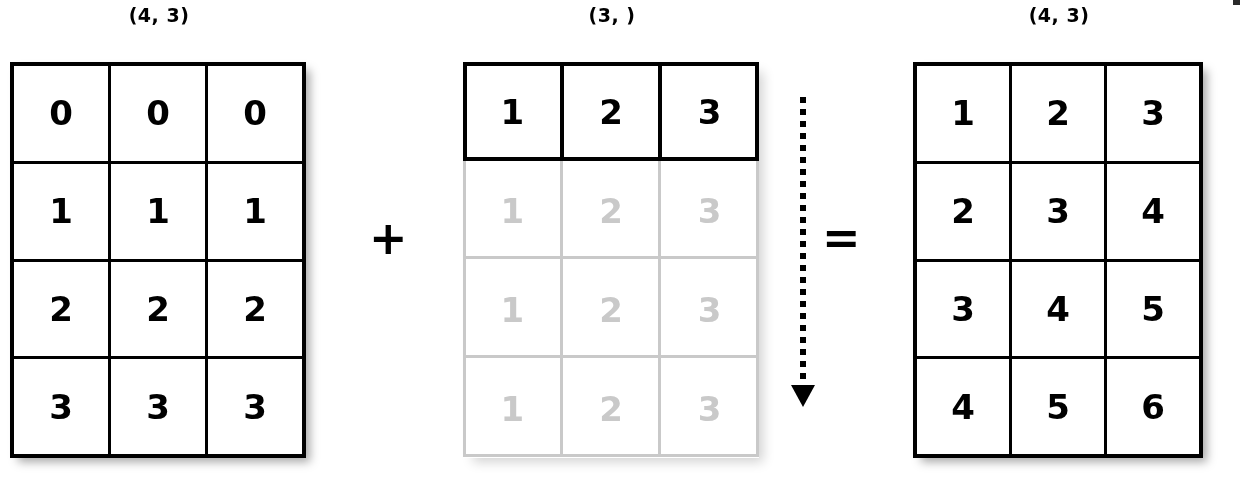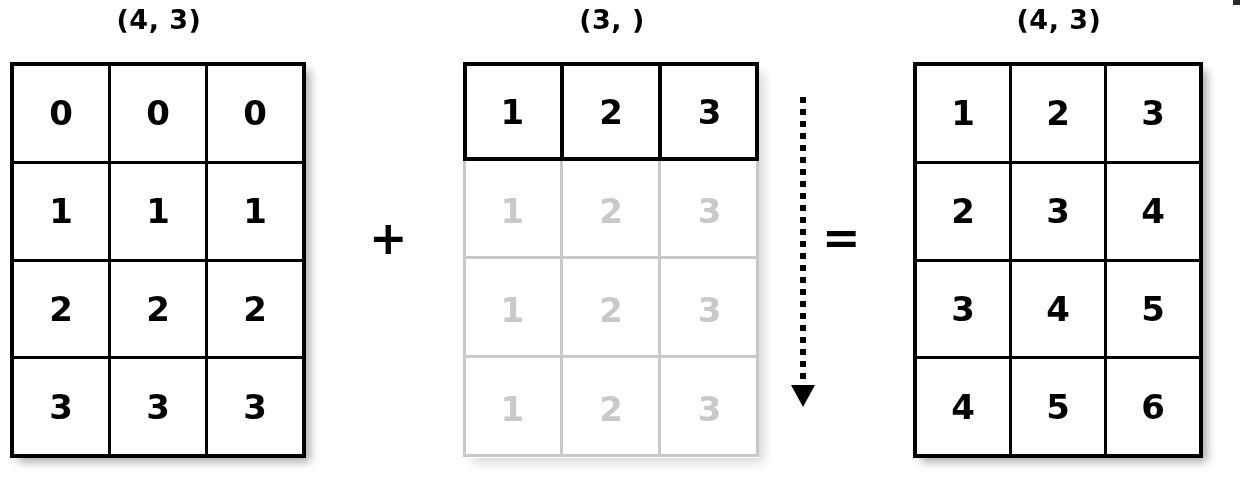--- a/index.html
+++ b/index.html
@@ -27,21 +27,21 @@
   .matrix-block {
     position: absolute;
   }
 
   .matrix-label {
     position: absolute;
     top: 0;
     left: 0;
     width: 100%;
     text-align: center;
-    font-size: 27px;
+    font-size: 19px;
     font-weight: bold;
     color: #000000;
     letter-spacing: 0.5px;
     line-height: 1;
     white-space: pre;
   }
 
   .grid {
     position: absolute;
     display: grid;

